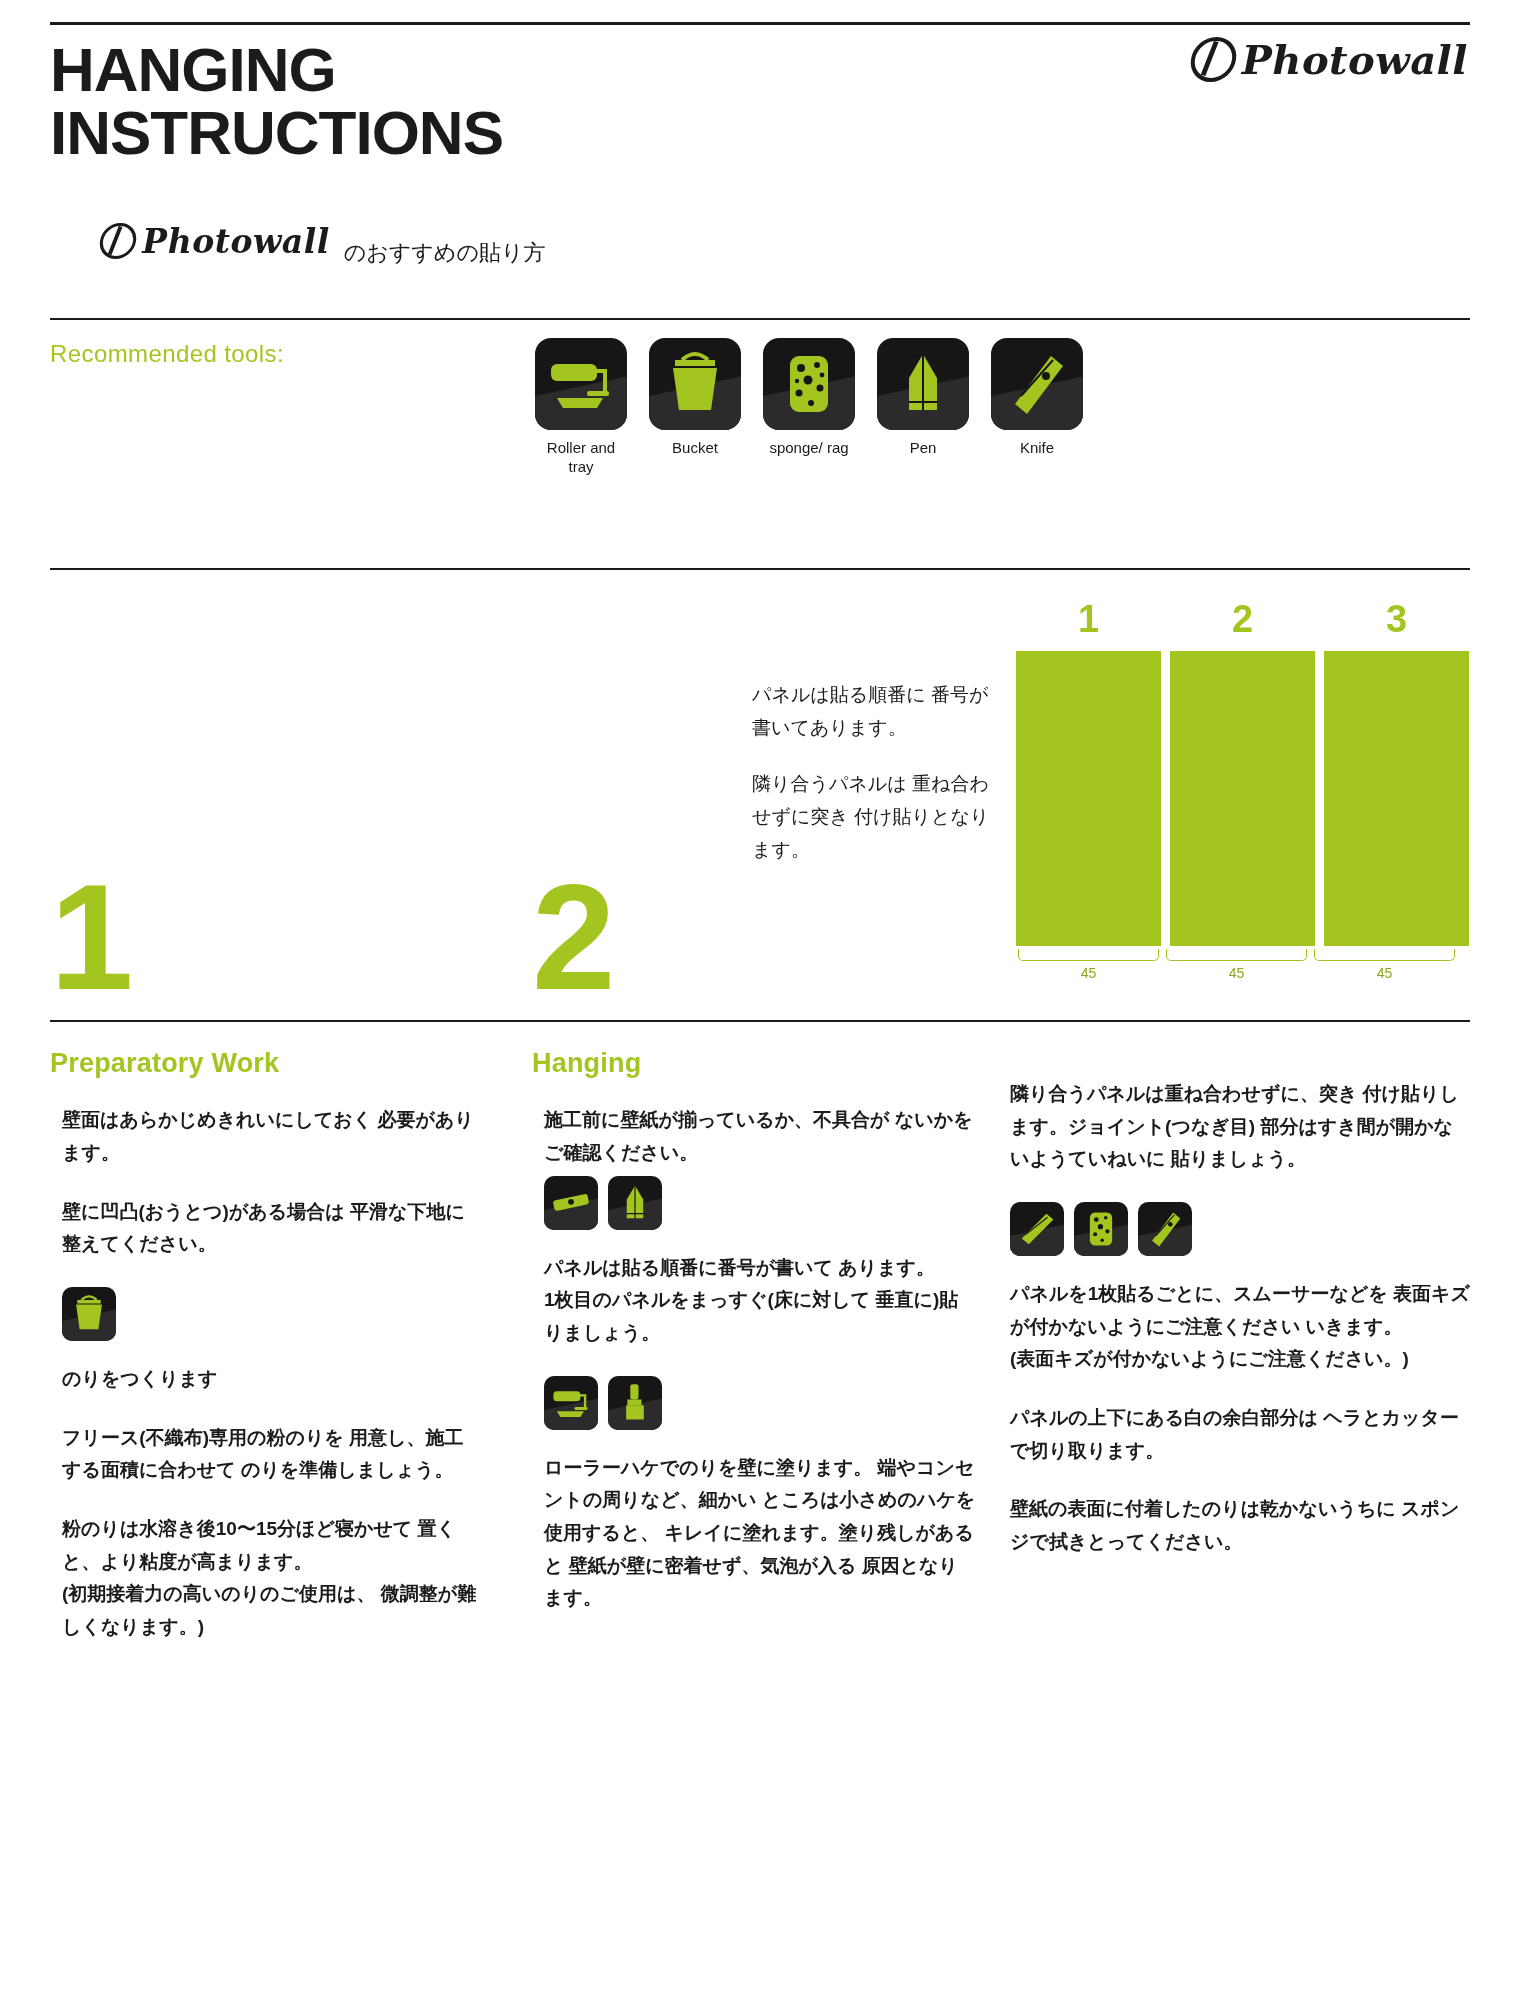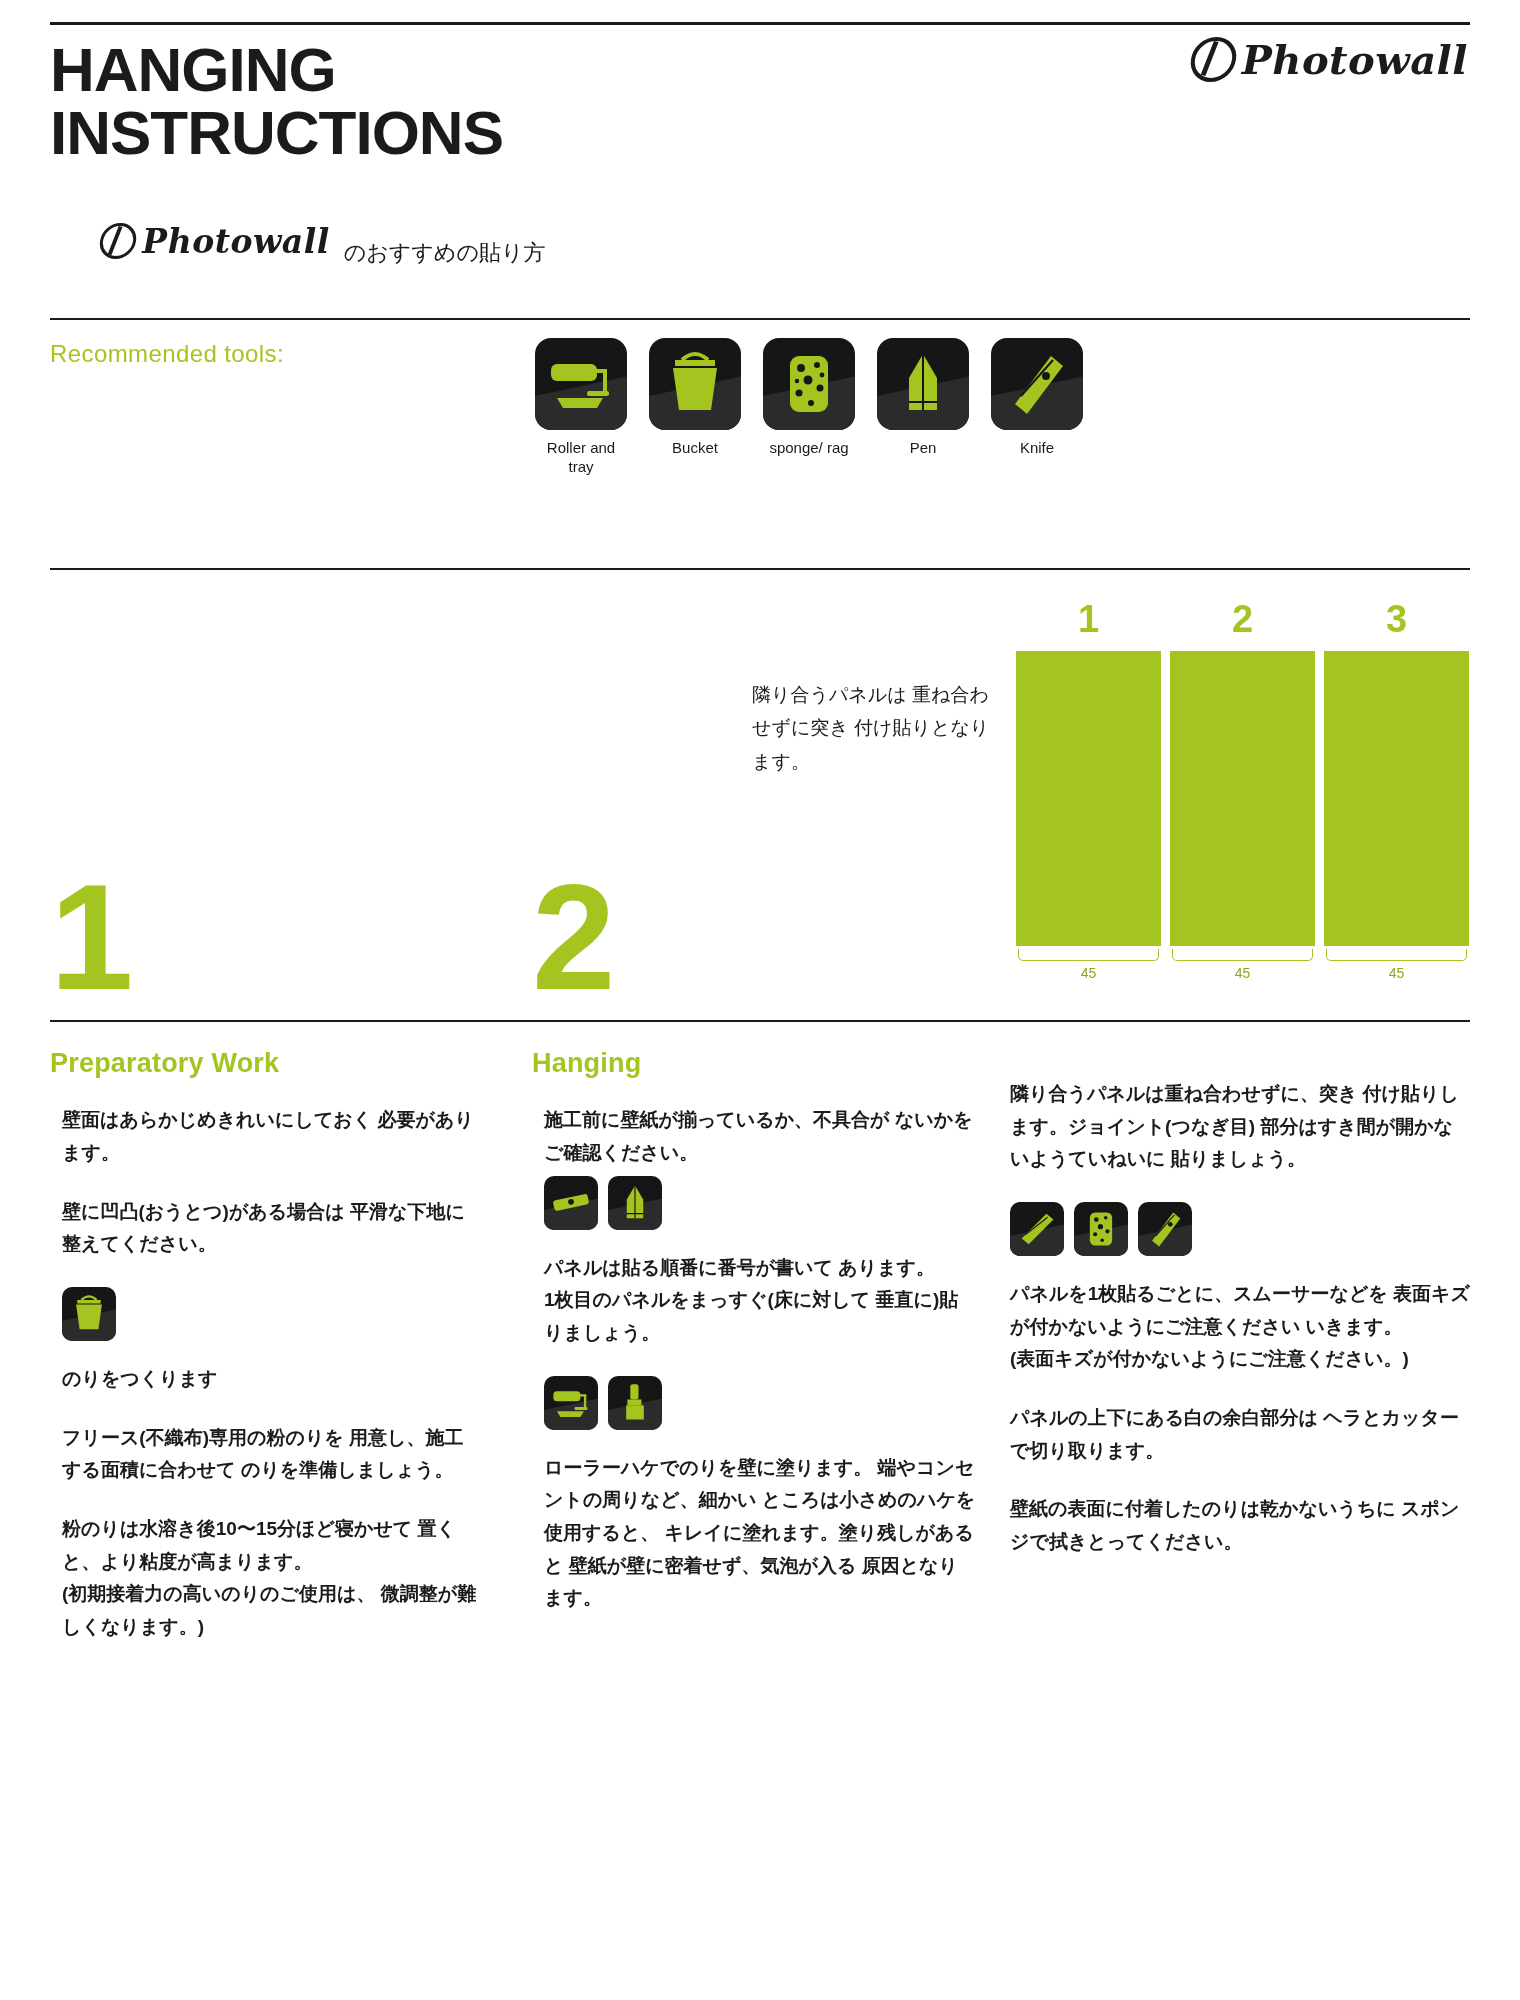--- a/index.html
+++ b/index.html
@@ -206,21 +206,21 @@
     display: flex;
     gap: 9px;
   }
   .panel {
     width: 145px;
     height: 295px;
     background: #a4c520;
   }
   .measure-row {
     display: flex;
-    gap: 9px;
+    gap: 3px;
     margin-top: 3px;
   }
   .measure {
     width: 145px;
     text-align: center;
     position: relative;
     padding-top: 16px;
     font-size: 14px;
     color: #8ba81c;
   }
@@ -395,20 +395,21 @@
         </svg>
       </div>
       <div class="tool-label">Knife</div>
     </div>
 
   </div>
 
   <div class="rule-mid"></div>
 
   <div class="panel-note">
+    <p>パネルは貼る順番に 番号が書いてあります。</p>
     <p>隣り合うパネルは 重ね合わせずに突き 付け貼りとなります。</p>
   </div>
 
   <div class="panel-diagram">
     <div class="panel-nums">
       <span>1</span>
       <span>2</span>
       <span>3</span>
     </div>
     <div class="panels">

